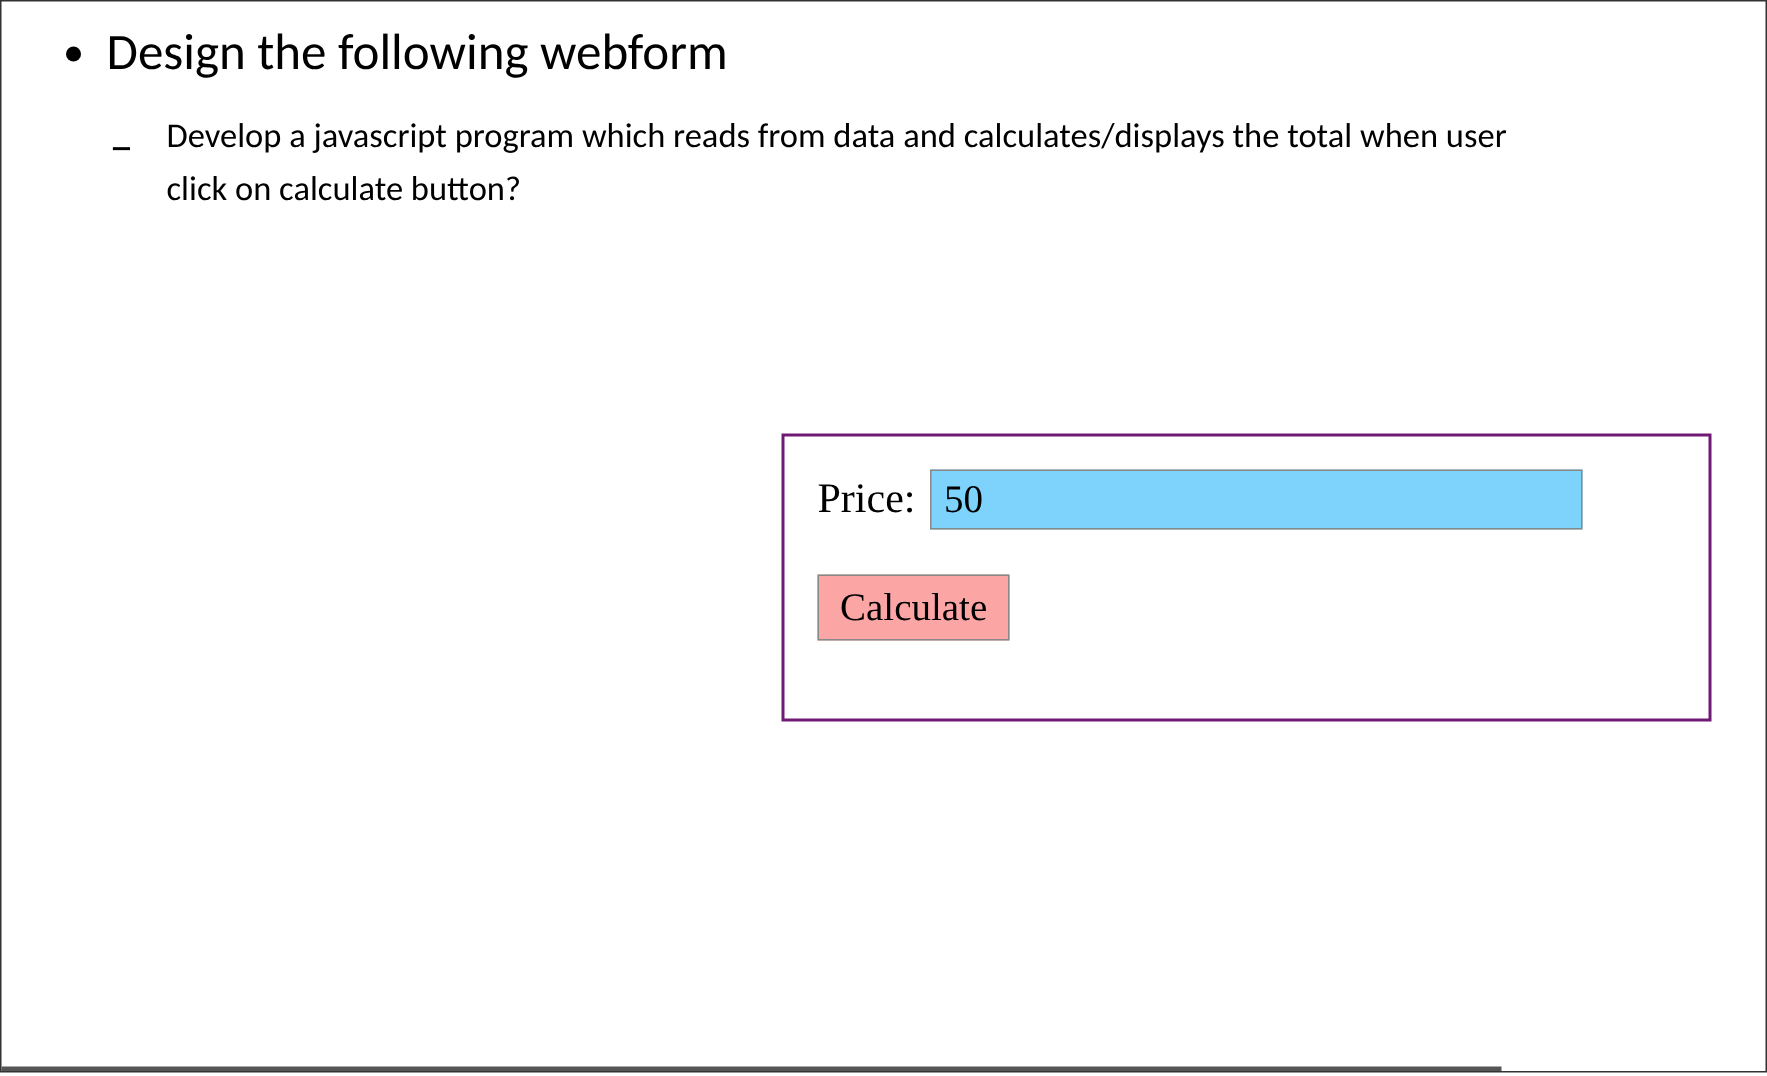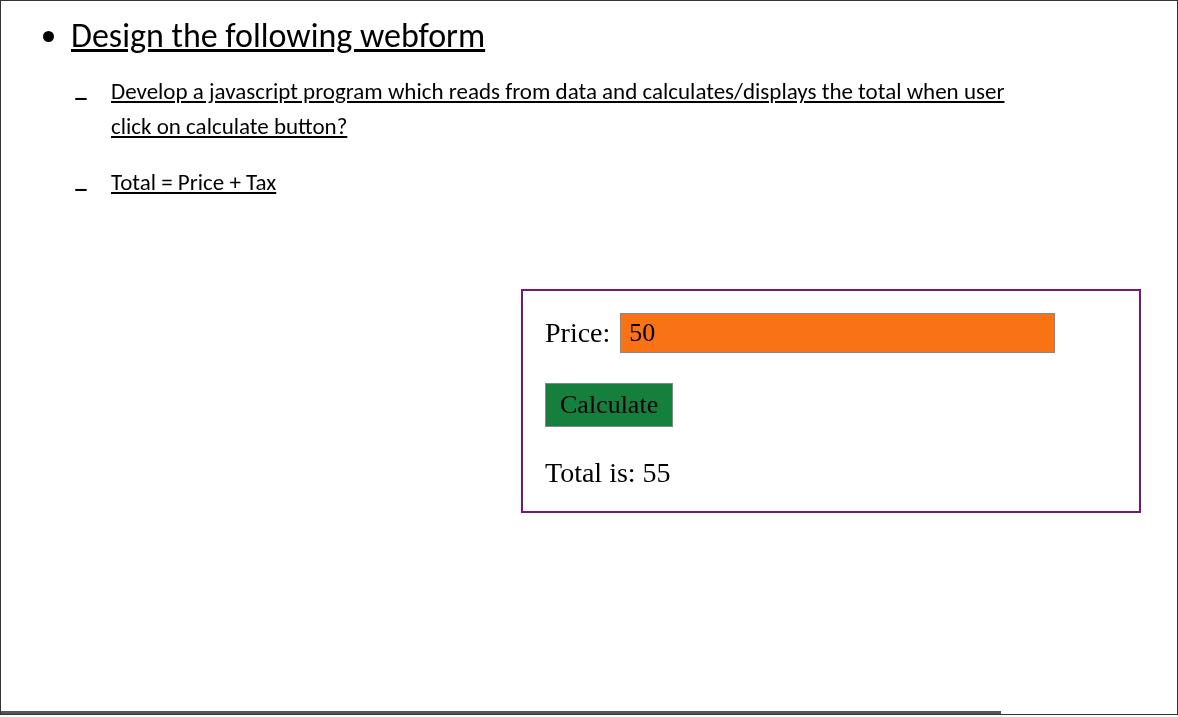--- a/index.html
+++ b/index.html
@@ -23,21 +23,20 @@
     }
     .main-list {
       list-style: disc;
       padding-left: 30px;
       margin: 0;
     }
     .main-list > li {
       font-size: 34px;
       color: #000;
       margin-top: 4px;
-      text-decoration: underline;
     }
     .sub-list {
       list-style: none;
       padding-left: 40px;
       margin: 18px 0 0 0;
     }
     .sub-list > li {
       font-size: 23px;
       color: #000;
       margin-bottom: 22px;
@@ -71,34 +70,34 @@
     .form-label {
       font-size: 28px;
       color: #000;
       margin-right: 10px;
     }
     .form-input {
       font-family: "Times New Roman", Times, serif;
       font-size: 26px;
       padding: 4px 8px;
       border: 1px solid #888;
-      background: #f97316;
+      background: #7dd3fc;
       height: 40px;
     }
     .price-input {
       width: 435px;
     }
     .tax-input {
       width: 450px;
     }
     .calc-button {
       font-family: "Times New Roman", Times, serif;
       font-size: 26px;
       padding: 6px 14px;
-      background: #15803d;
+      background: #fca5a5;
       border: 1px solid #888;
       cursor: pointer;
       margin-bottom: 30px;
     }
     .result-row {
       font-size: 28px;
       color: #000;
     }
     .bottom-line {
       position: absolute;
@@ -114,33 +113,26 @@
 
 <div class="container">
 
   <ul class="main-list">
     <li>
       <span>Design the following webform</span>
       <ul class="sub-list">
         <li class="sub-item-1">
           <span>Develop a javascript program which reads from data and calculates/displays the total when user click on calculate button?</span>
         </li>
-        <li>
-          <span>Total = Price + Tax</span>
-        </li>
       </ul>
     </li>
   </ul>
 
   <div class="form-box">
     <div class="form-row">
       <span class="form-label">Price:</span>
       <input type="text" class="form-input price-input" value="50" style="">
     </div>
     <button class="calc-button">Calculate</button>
-    <div class="result-row">
-      <span>Total is:</span>
-      <span>55</span>
-    </div>
   </div>
 
   <div class="bottom-line"></div>
 </div>
 
 </body></html>

